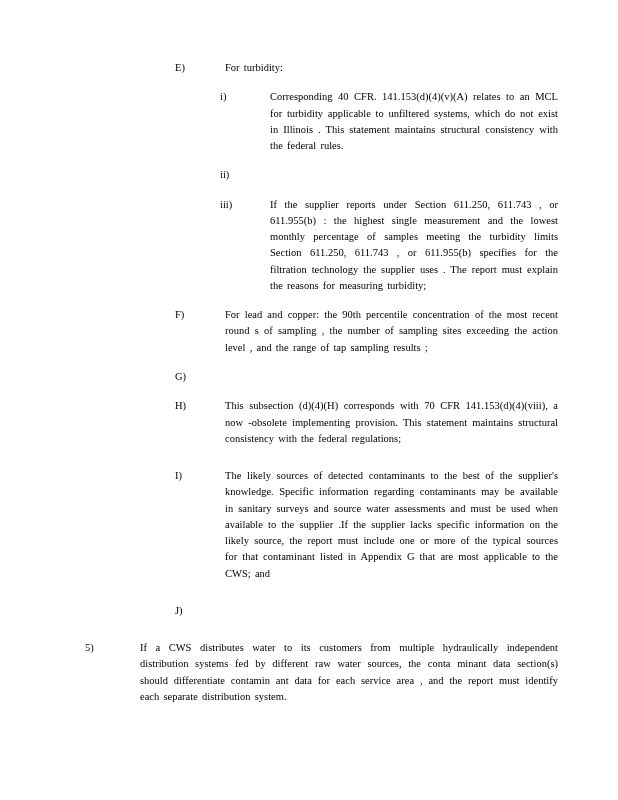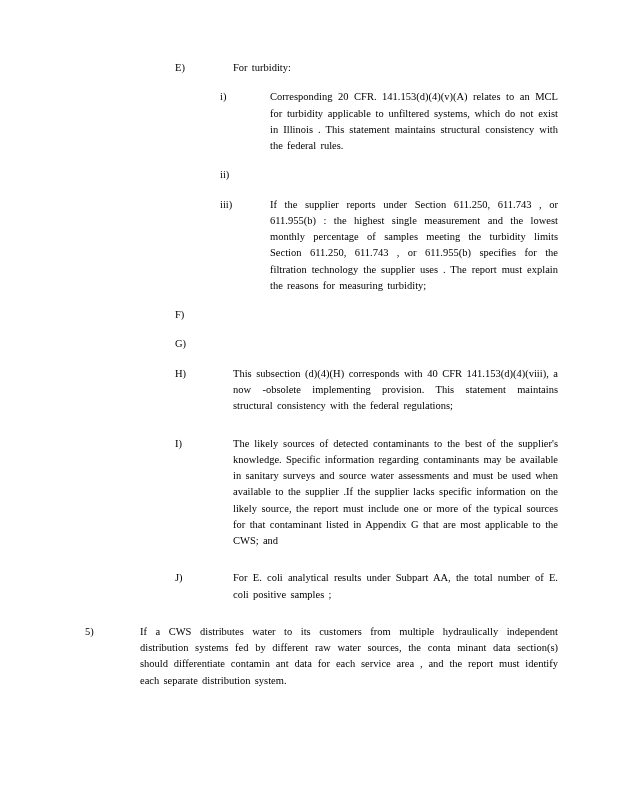--- a/index.html
+++ b/index.html
@@ -42,21 +42,20 @@
 
   
   .lvl1 {
     margin-left: 115px;
   }
   .lvl1 > .marker {
     width: 50px;
   }
   .lvl1 > .body-text {
     max-width: 335px;
-    margin-left: 8px;
   }
 
   
   .lvl2 {
     margin-left: 160px;
   }
   .lvl2 > .marker {
     width: 50px;
   }
   .lvl2 > .body-text {
@@ -83,57 +82,57 @@
 
 <div class="page">
 
   <div class="block lvl1">
     <div class="marker">E)</div>
     <div class="body-text">For  turbidity:</div>
   </div>
 
   <div class="block lvl2">
     <div class="marker">i)</div>
-    <div class="body-text">Corresponding    20  CFR.  141.153(d)(4)(v)(A)     relates  to an  MCL  for  turbidity  applicable   to unfiltered systems,     which  do  not  exist  in  Illinois .  This  statement   maintains   structural  consistency   with  the federal   rules.</div>
+    <div class="body-text">Corresponding    40  CFR.  141.153(d)(4)(v)(A)     relates  to an  MCL  for  turbidity  applicable   to unfiltered systems,     which  do  not  exist  in  Illinois .  This  statement   maintains   structural  consistency   with  the federal   rules.</div>
   </div>
 
   <div class="block lvl2">
     <div class="marker">ii)</div>
   </div>
 
   <div class="block lvl2">
     <div class="marker">iii)</div>
     <div class="body-text">If  the  supplier  reports  under  Section 611.250,      611.743 , or  611.955(b)  : the  highest  single  measurement and      the  lowest  monthly   percentage   of samples  meeting   the  turbidity   limits  Section   611.250,   611.743  , or 611.955(b)   specifies   for  the  filtration   technology   the  supplier   uses . The report   must  explain  the  reasons   for  measuring    turbidity;</div>
   </div>
 
   <div class="block lvl1">
     <div class="marker">F)</div>
+    <div class="body-text">For  lead and copper:     the  90th  percentile   concentration   of  the  most  recent   round s of  sampling  , the  number   of  sampling sites    exceeding  the  action  level , and  the  range  of  tap  sampling   results  ;</div>
   </div>
 
   <div class="block lvl1">
     <div class="marker">G)</div>
   </div>
 
   <div class="block lvl1">
     <div class="marker">H)</div>
-    <div class="body-text">This  subsection    (d)(4)(H)   corresponds    with  40  CFR  141.153(d)(4)(viii),     a now -obsolete   implementing    provision.   This  statement   maintains   structural   consistency   with  the  federal  regulations;</div>
+    <div class="body-text">This  subsection    (d)(4)(H)   corresponds    with  70  CFR  141.153(d)(4)(viii),     a now -obsolete   implementing    provision.   This  statement   maintains   structural   consistency   with  the  federal  regulations;</div>
   </div>
 
   <div class="spacer-lg"></div>
 
   <div class="block lvl1">
     <div class="marker">I)</div>
     <div class="body-text">The   likely  sources   of  detected   contaminants    to  the  best  of  the  supplier's   knowledge.    Specific   information regarding     contaminants  may  be  available   in sanitary   surveys  and  source  water  assessments  and  must  be used  when  available   to the supplier    .If  the  supplier  lacks  specific  information    on  the  likely source,    the  report  must  include   one  or more  of  the  typical  sources   for  that contaminant    listed  in  Appendix G    that  are  most  applicable    to the CWS;  and</div>
   </div>
 
   <div class="spacer-lg"></div>
 
   <div class="block lvl1">
     <div class="marker">J)</div>
-    <div class="body-text">For  E. coli  analytical   results  under  Subpart  AA,  the  total  number  of  E. coli  positive   samples  ;</div>
   </div>
 
   <div class="spacer-lg"></div>
 
   <div class="block lvl0">
     <div class="marker">5)</div>
     <div class="body-text">If a CWS  distributes   water  to its customers   from  multiple   hydraulically  independent    distribution   systems  fed  by different   raw  water  sources,   the  conta minant   data  section(s)   should  differentiate    contamin ant  data  for  each  service   area , and  the  report  must  identify each separate      distribution   system.</div>
   </div>
 
 </div>

